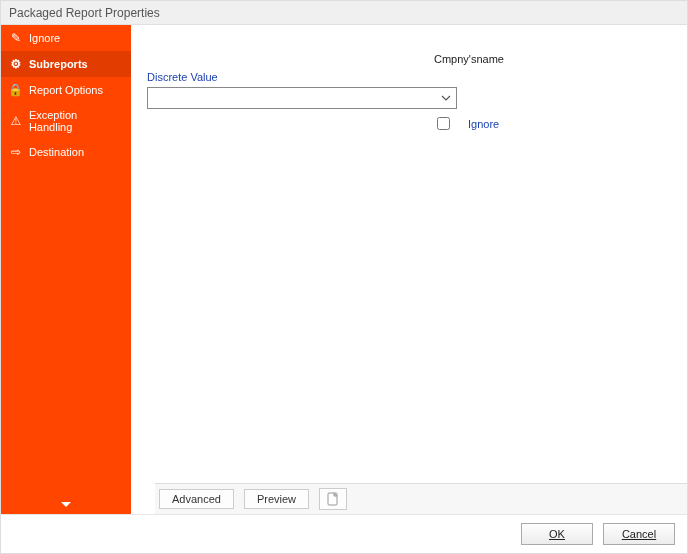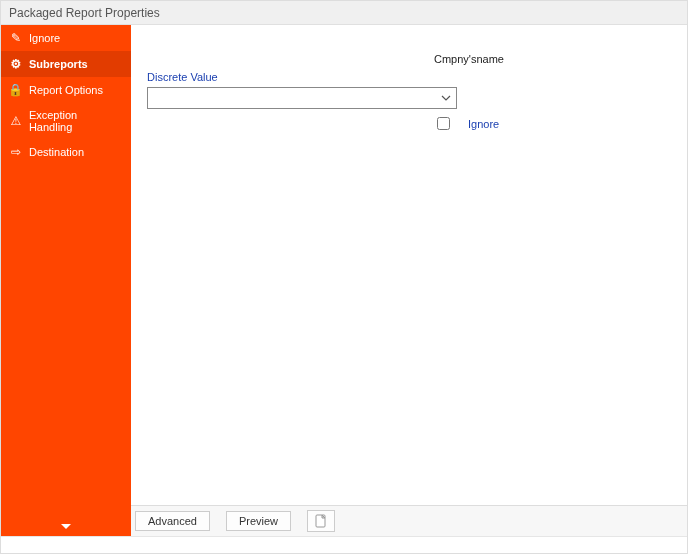--- a/index.html
+++ b/index.html
@@ -117,24 +117,25 @@
       font-size: 11px;
       color: #1a3fb0;
     }
     .checkbox-row input {
       width: 13px;
       height: 13px;
     }
     .tab-row {
       display: flex;
       align-items: center;
-      gap: 16px;
+      gap: 10px;
       padding: 4px 4px 4px 4px;
       background: #f7f7f7;
       border-top: 1px solid #ddd;
+      margin-left: 24px;
     }
     .tab-btn {
       background: #fdfdfd;
       border: 1px solid #ccc;
       padding: 3px 12px;
       font-size: 11px;
       cursor: pointer;
       min-width: 64px;
       text-align: center;
       color: #333;
@@ -237,14 +238,16 @@
             <rect x="2" y="1" width="9" height="12" rx="1" fill="#fff" stroke="#999"></rect>
             <path d="M8 1 L11 4 L8 4 Z" fill="#ddd" stroke="#999"></path>
           </svg>
         </button>
       </div>
     </div>
 
   </div>
 
   <div class="dlg-footer">
+    <button class="dlg-btn"><u>OK</u></button>
+    <button class="dlg-btn"><u>Cancel</u></button>
   </div>
 </div>
 
 </body></html>

